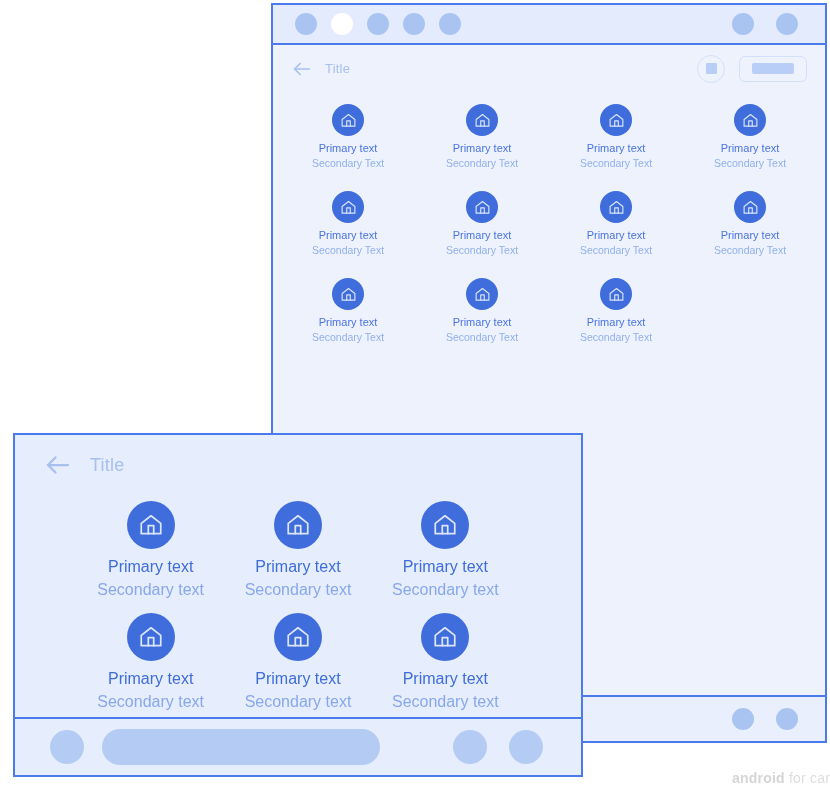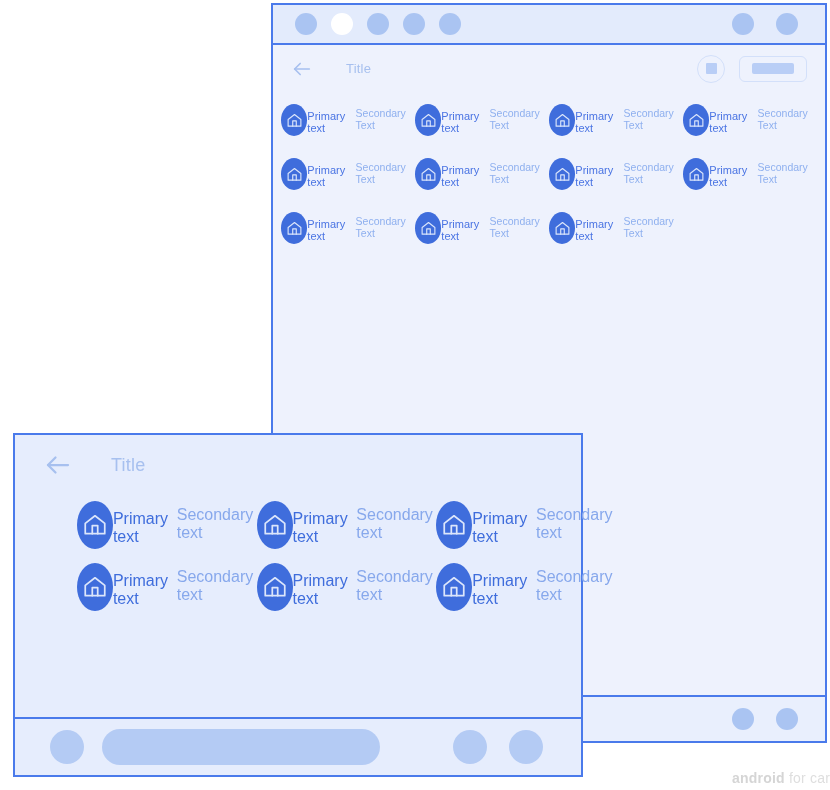--- a/index.html
+++ b/index.html
@@ -69,21 +69,20 @@
   }
 
   .appbar {
     position: relative;
     box-sizing: border-box;
     height: 47px;
     display: flex;
     align-items: center;
     padding: 0 18px 0 18px;
     background: #eef2fd;
-    gap: 21px;
   }
   .appbar .back {
     width: 22px;
     height: 22px;
     flex: 0 0 auto;
     display: block;
   }
   .appbar .title {
     margin-left: 12px;
     color: #a7c0ef;
@@ -142,21 +141,22 @@
     box-sizing: border-box;
   }
   #bg-grid {
     grid-template-columns: repeat(4, 1fr);
     row-gap: 22px;
     padding: 12px 8px 0 8px;
   }
 
   .tile {
     display: flex;
-    flex-direction: row;
+    flex-direction: column;
+    align-items: center;
   }
   .tile .icon-circle {
     border-radius: 50%;
     background: #3f6ddc;
     display: flex;
     align-items: center;
     justify-content: center;
   }
   #bg-grid .icon-circle { width: 32px; height: 32px; }
   #bg-grid .icon-circle svg { width: 17px; height: 17px; }

